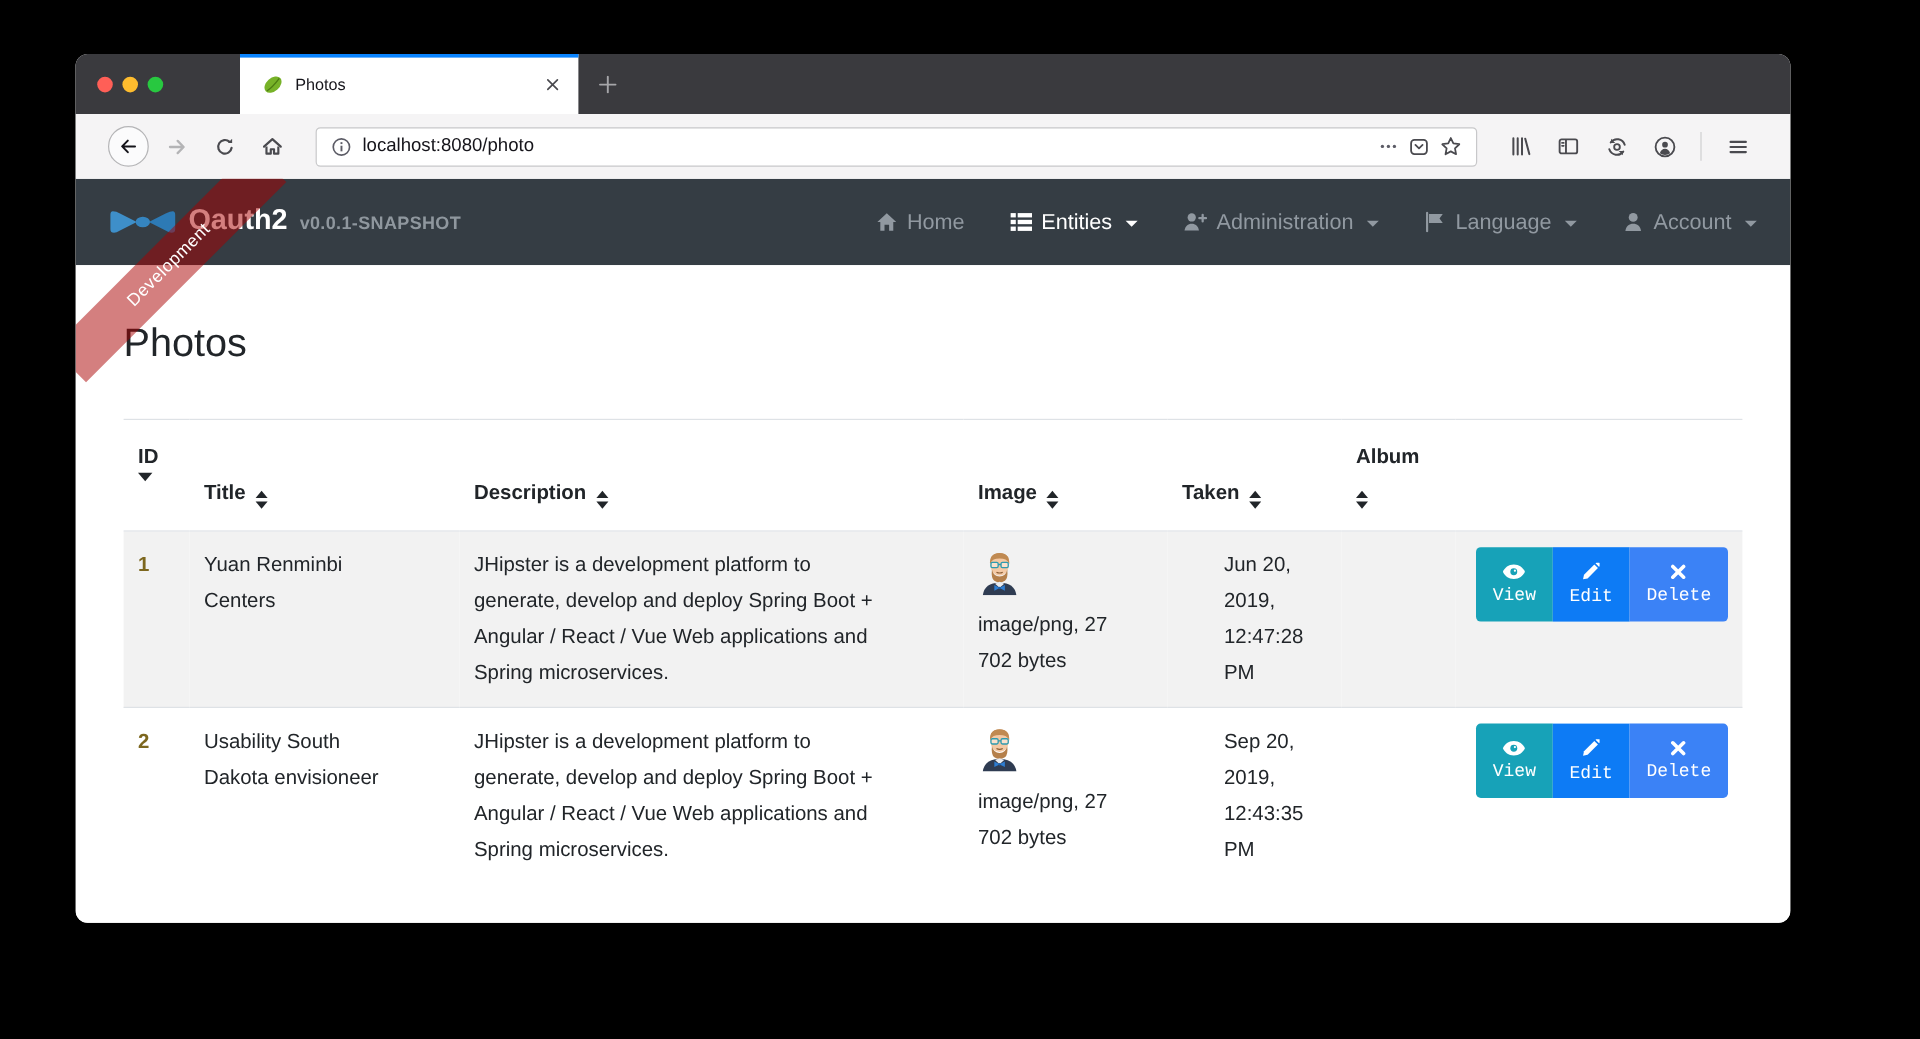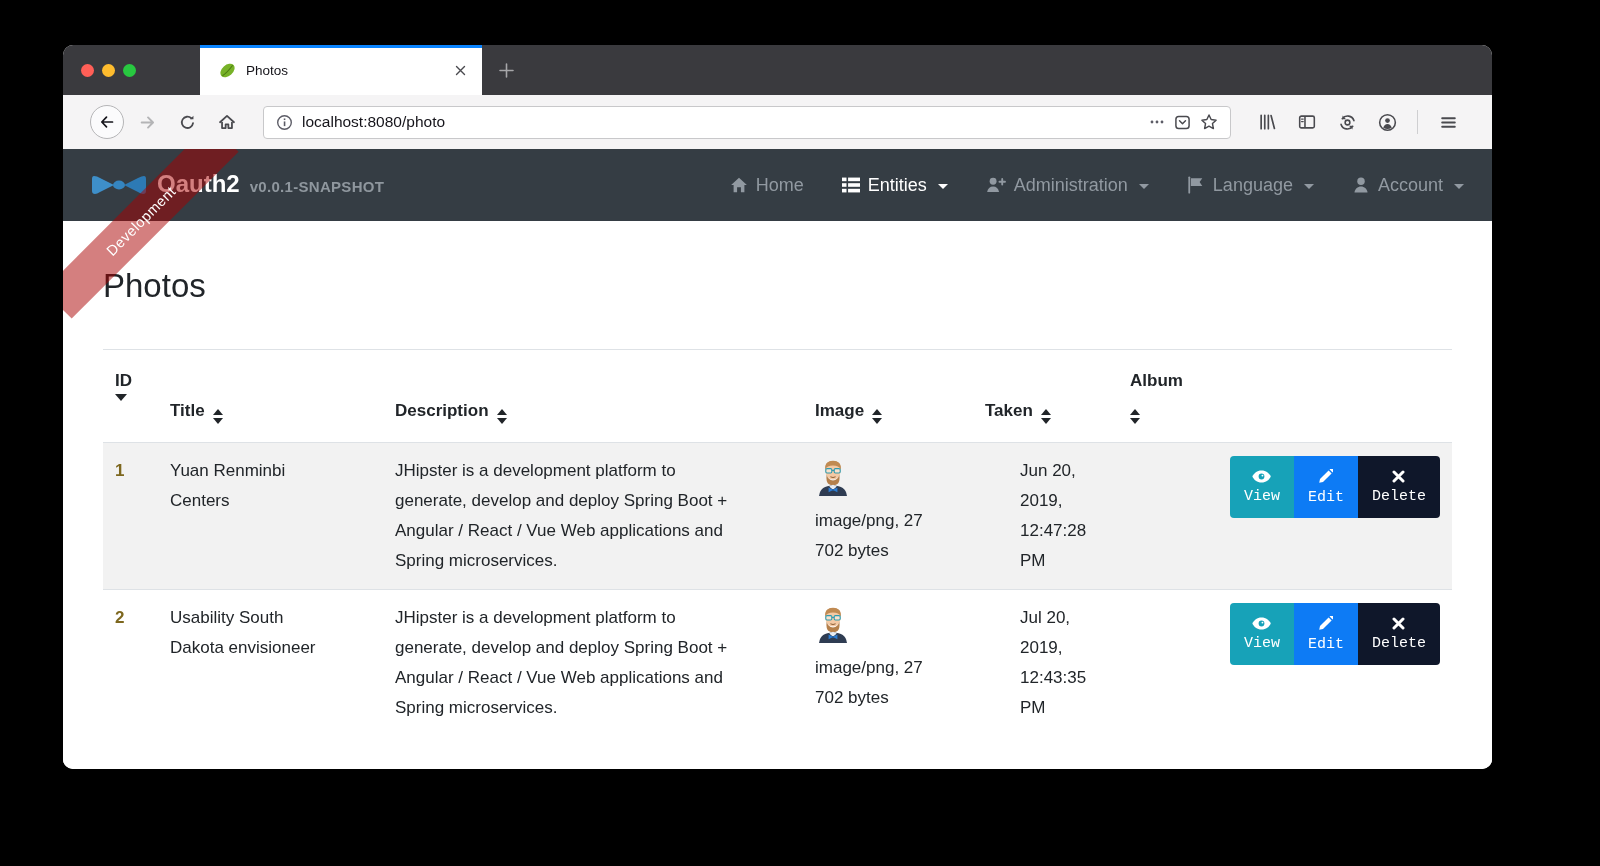--- a/index.html
+++ b/index.html
@@ -61,21 +61,21 @@
   .tri.solo { border-left-width:6px; border-right-width:6px; border-top-width:7px; margin-top:9px; }
   .th-block span.lbl { display:block; }
 
   .avatar-link { display:inline-block; line-height:0; cursor:pointer; }
   .img-meta { display:block; }
 
   .btn-group { display:flex; justify-content:flex-end; }
   .action-btn { display:flex; flex-direction:column; align-items:center; justify-content:center; gap:5px; height:62px; padding:0 14px; min-width:62px; border:none; color:#fff; font-size:15px; cursor:pointer; font-family:Liberation Mono, monospace; }
   .action-btn.view { background:#17a2b8; border-radius:4px 0 0 4px; }
   .action-btn.edit { background:#0d7bf5; }
-  .action-btn.delete { background:#0f172a; border-radius:0 4px 4px 0; }
+  .action-btn.delete { background:#3b82f6; border-radius:0 4px 4px 0; }
 
   svg { display:block; }
 </style>
 </head>
 <body>
 
 <div class="window">
 
   <div class="tabstrip">
     <div class="traffic">
@@ -386,21 +386,21 @@
                   <path d="M15.4 20.8 q2.6 1.4 5.2 0" stroke="#8a5c32" stroke-width="1" fill="none"></path>
                   <path d="M4 40 q1.4-10.4 14-10.4 q12.6 0 14 10.4z" fill="#2f3c52"></path>
                   <path d="M14.2 30.4 l3.8 3.4 3.8-3.4 -3.8-1.6z" fill="#e8ecf2"></path>
                   <path d="M13.6 31.6 l4.4 2.2 4.4-2.2 v4.6 l-4.4-2.2 -4.4 2.2z" fill="#2d7dd2"></path>
                   <circle cx="18" cy="33.9" r="1" fill="#1c5fa8"></circle>
                 </svg>
               </a>
               <span class="img-meta w-img">image/png, 27 702 bytes</span>
             </td>
             <td>
-                <div class="w-taken">Jul 20, 2019, 12:43:35 PM</div>
+                <div class="w-taken">Sep 20, 2019, 12:43:35 PM</div>
               </td>
             <td></td>
             <td>
               <div class="btn-group">
                 <button class="action-btn view">
                   <svg width="19" height="13" viewBox="0 0 20 14">
                       <path d="M10 .5C5.2.5 1.8 3.4.2 7c1.6 3.6 5 6.5 9.8 6.5S18.4 10.6 20 7C18.4 3.4 14.8.5 10 .5z" fill="#fff"></path>
                       <circle cx="10" cy="7" r="3.1" fill="#17a2b8"></circle>
                       <circle cx="11" cy="6" r="1" fill="#fff"></circle>
                     </svg>

